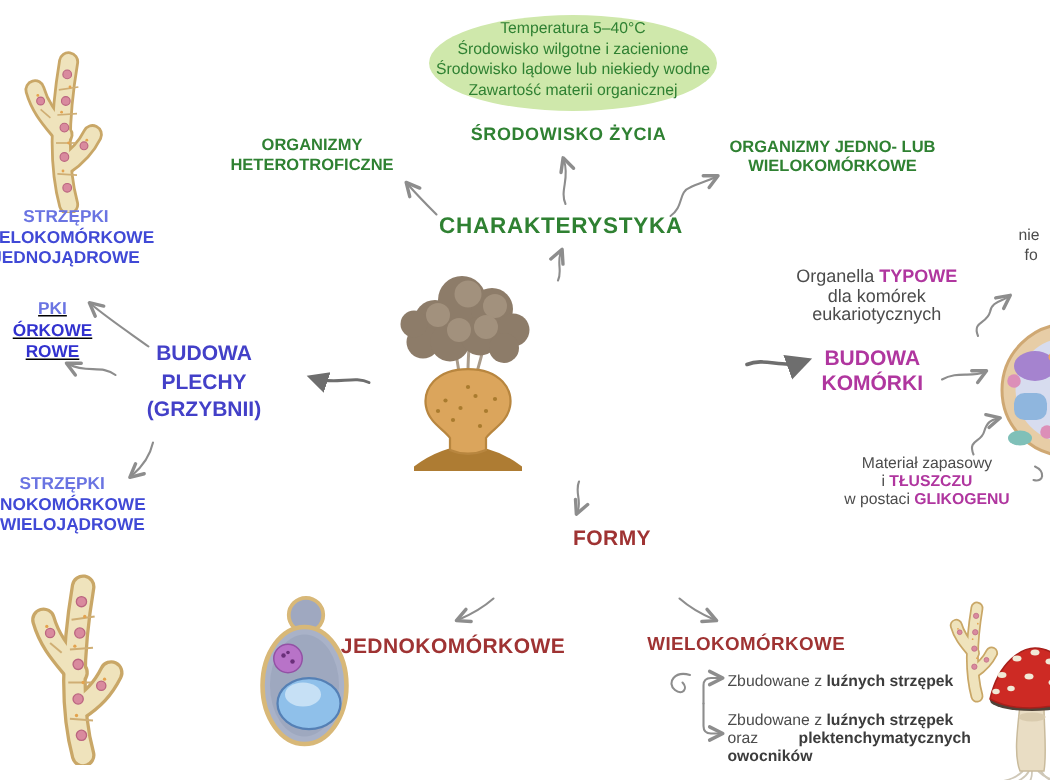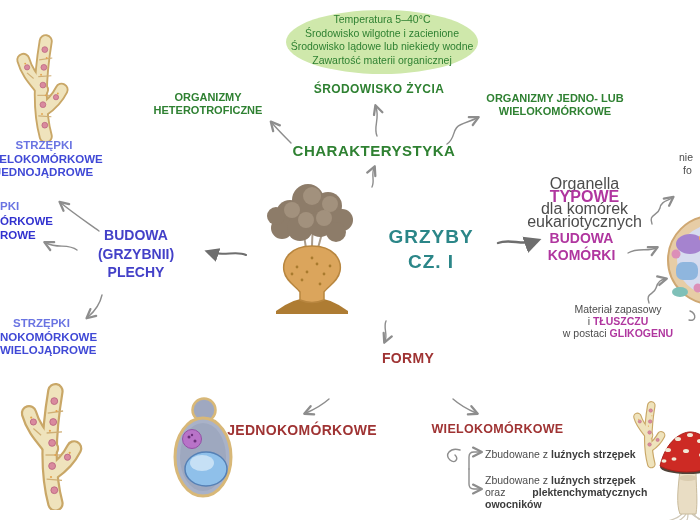--- a/index.html
+++ b/index.html
@@ -277,55 +277,51 @@
     <div><b>HETERO</b><span>TROFICZNE</span></div>
   </div>
 
   <div class="abs ctr green" style="left:475px;top:92px;width:160px;font-size:11px;line-height:13px;font-weight:600;">
     <div><span>ORGANIZMY </span><b>JEDNO-</b><span> LUB</span></div>
     <div><b>WIELO</b><span>KOMÓRKOWE</span></div>
   </div>
 
   <div class="abs ctr green" style="left:289px;top:142px;width:170px;font-size:15px;font-weight:700;letter-spacing:0.5px;">CHARAKTERYSTYKA</div>
 
-  <div class="abs ctr teal" style="left:381px;top:224px;width:100px;font-size:19px;line-height:25px;font-weight:600;letter-spacing:1px;">
-    <div>GRZYBY</div>
-    <div>CZ. I</div>
-  </div>
 
   <div class="abs ctr blue" style="left:86px;top:226px;width:100px;font-size:14px;line-height:18.5px;font-weight:600;">
     <div>BUDOWA</div>
+    <div>PLECHY</div>
     <div>(GRZYBNII)</div>
-    <div>PLECHY</div>
   </div>
 
   <div class="abs ctr" style="left:-18px;top:139px;width:124px;font-size:11.5px;line-height:13.5px;">
     <div class="lblue" style="font-weight:600;">STRZĘPKI</div>
     <div class="dblue" style="font-weight:700;">WIELOKOMÓRKOWE</div>
     <div class="dblue" style="font-weight:700;">JEDNOJĄDROWE</div>
   </div>
 
-  <div class="abs" style="left:0;top:199px;width:70px;font-size:11.5px;line-height:14.5px;text-align:left;">
+  <div class="abs" style="left:0;top:199px;width:70px;font-size:11.5px;line-height:14.5px;text-align:center;text-decoration:underline;">
     <div class="lblue" style="font-weight:600;">PKI</div>
     <div class="dkblue" style="font-weight:800;">ÓRKOWE</div>
     <div class="dkblue" style="font-weight:800;">ROWE</div>
   </div>
 
   <div class="abs" style="left:0;top:317px;width:106px;font-size:11.5px;line-height:13.5px;text-align:left;">
     <div class="lblue" style="font-weight:600;padding-left:13px;">STRZĘPKI</div>
     <div class="dblue" style="font-weight:700;">NOKOMÓRKOWE</div>
     <div class="dblue" style="font-weight:700;">WIELOJĄDROWE</div>
   </div>
 
   <div class="abs ctr mag" style="left:534px;top:230px;width:95px;font-size:14px;line-height:17px;font-weight:700;">
     <div>BUDOWA</div>
     <div>KOMÓRKI</div>
   </div>
 
-  <div class="abs ctr gray" style="left:517px;top:178px;width:135px;font-size:16px;line-height:12.5px;font-weight:500;">
+  <div class="abs ctr gray" style="left:517px;top:178px;width:135px;font-size:12px;line-height:12.5px;font-weight:500;">
     <div><span>Organella </span><b class="mag">TYPOWE</b></div>
     <div>dla komórek eukariotycznych</div>
   </div>
 
   <div class="abs gray" style="left:679px;top:151px;width:40px;font-size:10.5px;line-height:13px;text-align:left;">
     <div>nie</div>
     <div style="padding-left:4px;">fo</div>
   </div>
 
   <div class="abs ctr gray" style="left:553px;top:303px;width:130px;font-size:10.5px;line-height:12px;font-weight:500;">

